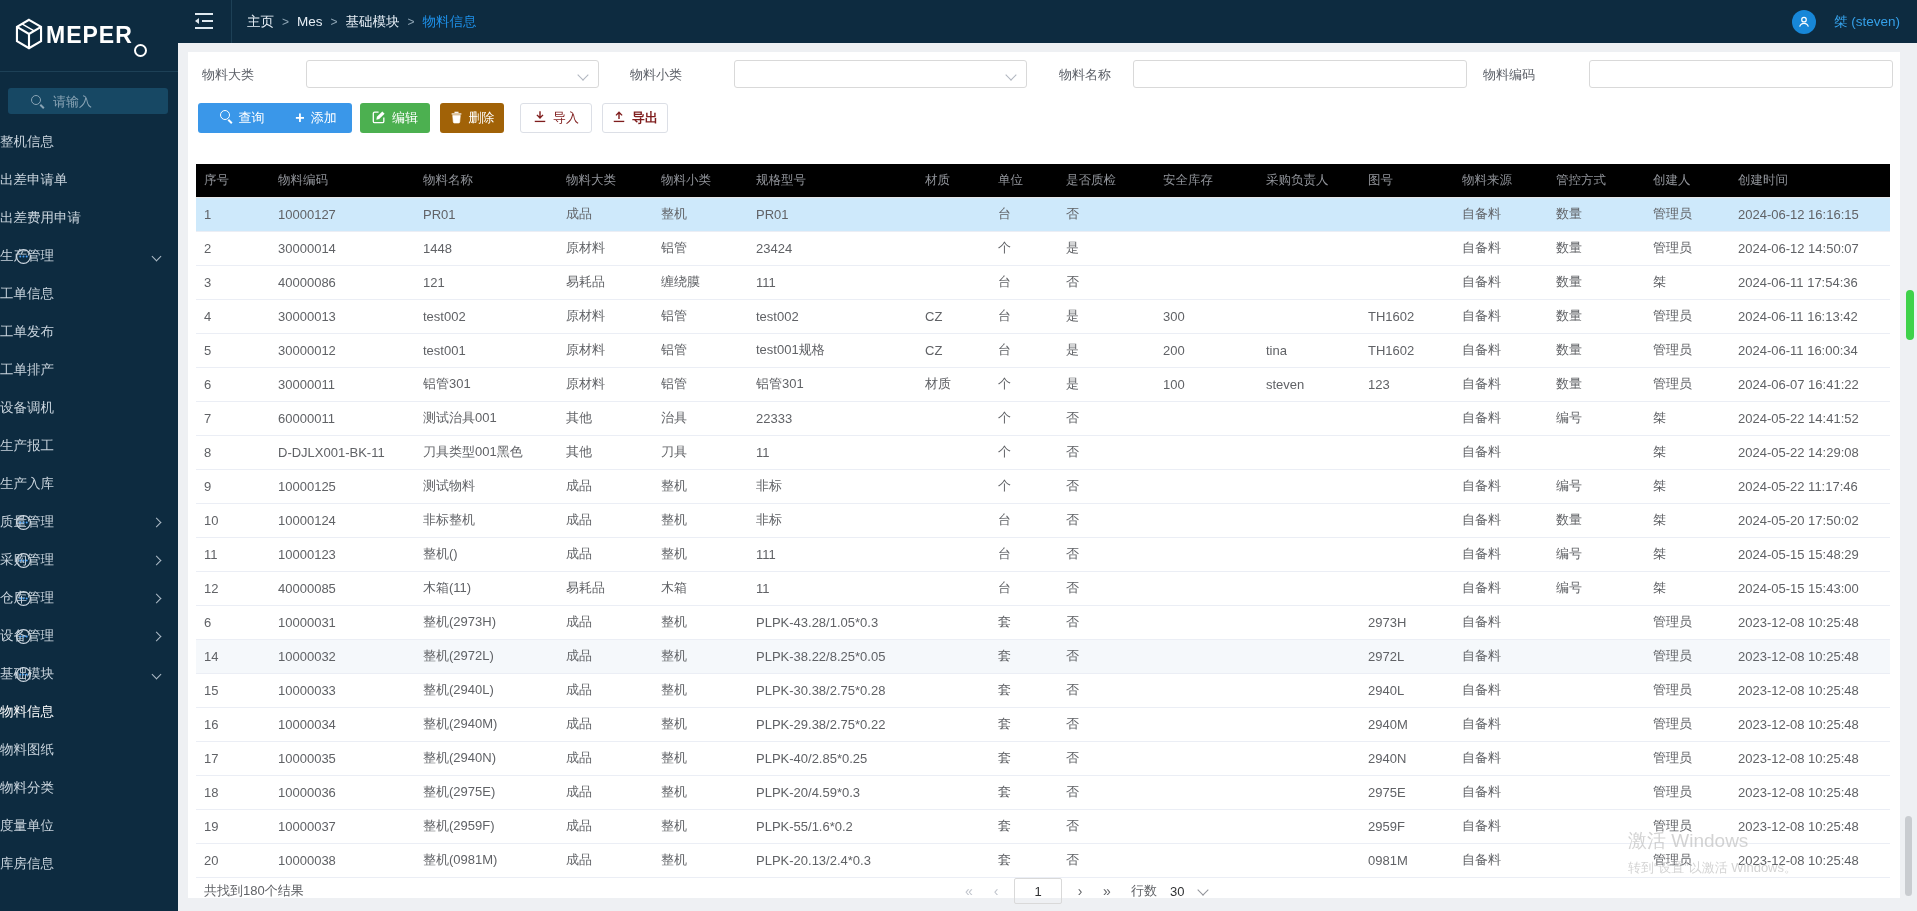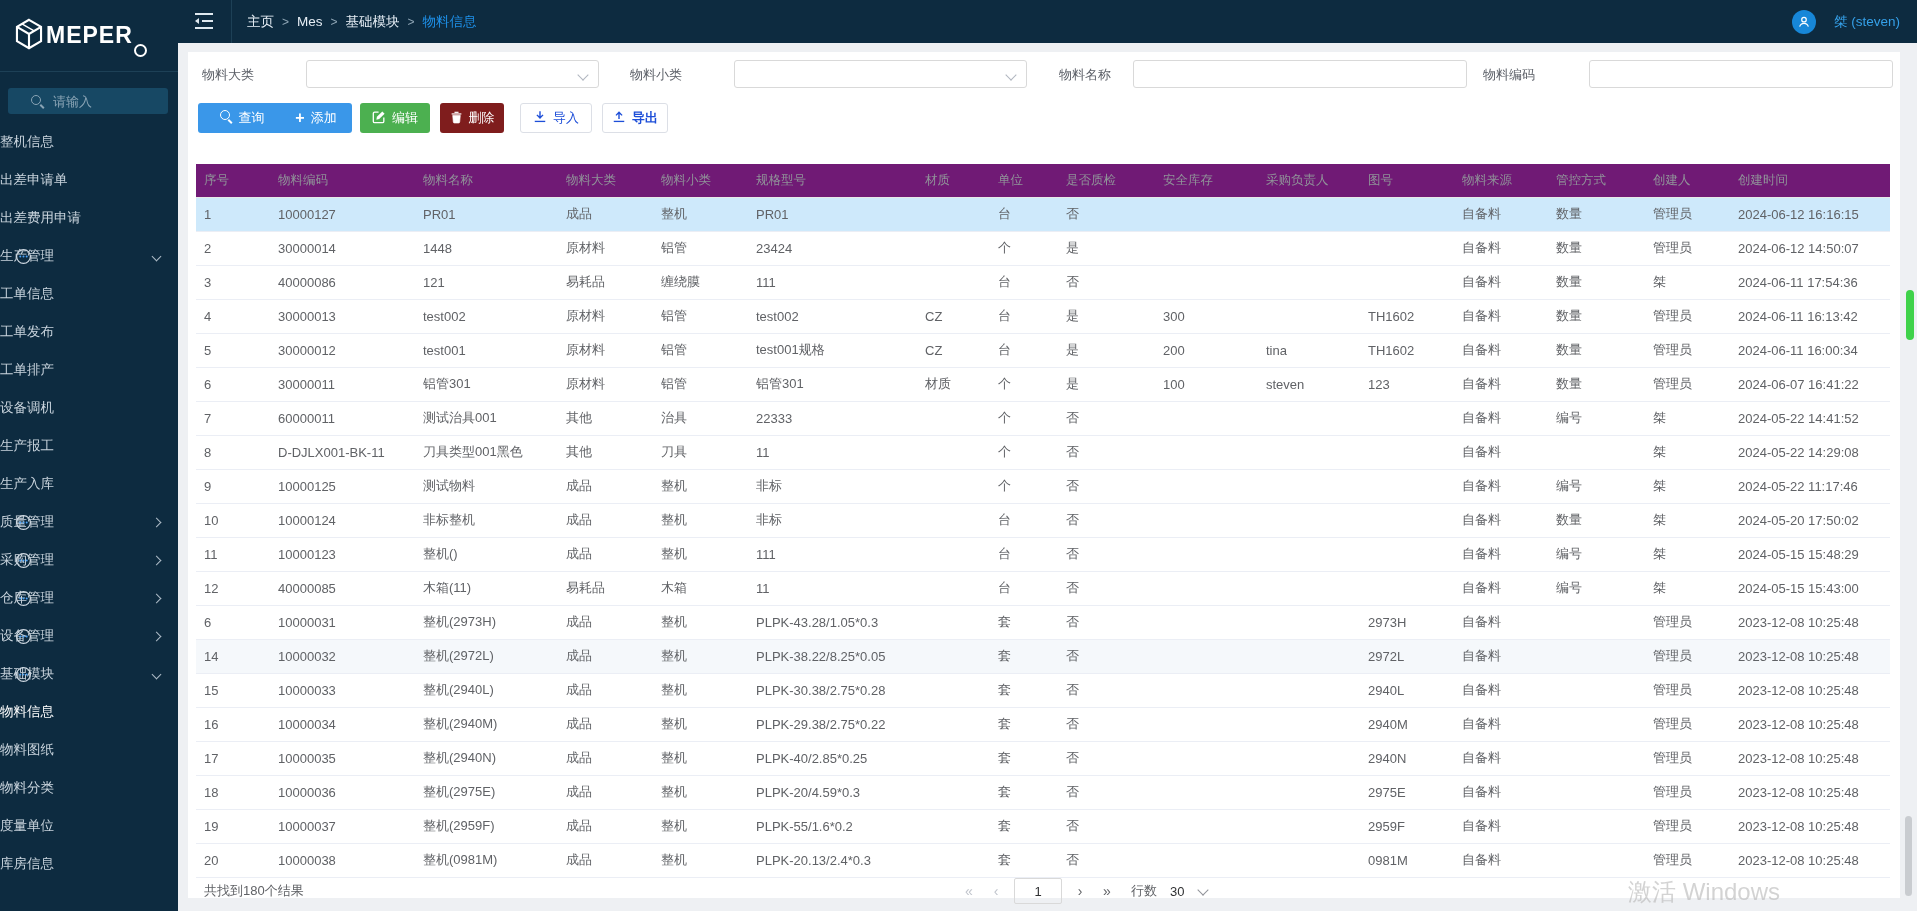--- a/index.html
+++ b/index.html
@@ -44,48 +44,48 @@
   .flabel{position:absolute;top:0;line-height:30px;font-size:13px;color:#5a5e66;}
   .fctrl{position:absolute;top:0;height:28px;border:1px solid #d9d9d9;border-radius:3px;background:#fff;box-sizing:border-box;}
   .fctrl.select .s-chev{position:absolute;right:11px;top:10px;width:7px;height:7px;border-right:1.4px solid #b0b6bf;border-bottom:1.4px solid #b0b6bf;transform:rotate(45deg);}
   .fctrl input{width:100%;height:100%;border:none;outline:none;background:transparent;box-sizing:border-box;padding:0 8px;font-size:13px;color:#333;}
 
   
   .toolbar{position:absolute;left:0;top:51px;width:100%;height:30px;}
   .tbtn{position:absolute;top:0;height:30px;border:none;border-radius:3px;font-size:13px;display:flex;align-items:center;justify-content:center;gap:6px;cursor:pointer;box-sizing:border-box;font-family:inherit;}
   .tbtn.blue{background:#3a97e9;color:#fff;}
   .tbtn.green{background:#4cb050;color:#fff;}
-  .tbtn.red{background:#7f1d1d;color:#fff;}
-  .tbtn.plain{background:#fff;color:#1d4ed8;border:1px solid #dcdfe6;}
+  .tbtn.red{background:#a16207;color:#fff;}
+  .tbtn.plain{background:#fff;color:#7f1d1d;border:1px solid #dcdfe6;}
   .mag{position:relative;display:inline-block;width:13px;height:13px;}
   .mag::before{content:"";position:absolute;left:0;top:0;width:8px;height:8px;border:1.6px solid currentColor;border-radius:50%;}
   .mag::after{content:"";position:absolute;left:9.5px;top:9px;width:5px;height:1.8px;background:currentColor;transform:rotate(45deg);transform-origin:0 0;}
   .plus-glyph{font-size:16px;font-weight:bold;line-height:13px;}
 
   
   .grid{position:absolute;left:8px;top:112px;width:1694px;border-collapse:collapse;table-layout:fixed;}
-  .grid th{height:33px;text-align:left;font-weight:normal;font-size:12.5px;color:#909399;background:#701a75;border-bottom:1px solid #e8e8e8;padding:0 8px;box-sizing:border-box;white-space:nowrap;overflow:hidden;}
+  .grid th{height:33px;text-align:left;font-weight:normal;font-size:12.5px;color:#909399;background:#000000;border-bottom:1px solid #e8e8e8;padding:0 8px;box-sizing:border-box;white-space:nowrap;overflow:hidden;}
   .grid td{height:34px;font-size:13px;color:#606266;border-bottom:1px solid #ebeef5;padding:0 8px;box-sizing:border-box;white-space:nowrap;overflow:hidden;}
   .grid tr.selected td{background:#cee9fb;}
   .grid tr.hovered td{background:#f5f8fb;}
 
   
   .tfoot{position:absolute;left:0;top:826px;width:100%;height:26px;}
   .results{position:absolute;left:16px;top:0;line-height:26px;font-size:13px;color:#606266;}
   .pager{position:absolute;left:772px;top:0;height:26px;display:flex;align-items:center;gap:9px;font-size:13px;color:#606266;}
   .pg-arrow{width:18px;text-align:center;cursor:pointer;font-size:14px;}
   .pg-arrow.disabled{color:#c0c4cc;}
   .pg-box{width:46px;height:24px;border:1px solid #d9d9d9;border-radius:2px;display:flex;align-items:center;justify-content:center;color:#303133;cursor:pointer;}
   .pg-rows-label{margin-left:6px;}
   .pg-rows-value{color:#303133;margin-left:4px;cursor:pointer;}
   .pg-chev{width:7px;height:7px;border-right:1.4px solid #909399;border-bottom:1.4px solid #909399;transform:rotate(45deg);margin:-3px 0 0 6px;cursor:pointer;}
 
   
   .watermark{position:absolute;left:1628px;top:828px;z-index:50;color:#b9b9b9;opacity:.62;pointer-events:none;}
-  .wm1{font-size:24px;margin-top:48px;}
+  .wm1{font-size:19px;}
   .wm2{font-size:13px;margin-top:5px;}
 
   
   .scroll-green{position:absolute;right:3px;top:290px;width:8px;height:50px;background:#3fd24a;border-radius:4px;z-index:60;}
   .scroll-gray{position:absolute;right:5px;top:816px;width:7px;height:80px;background:#c9ccd0;border-radius:4px;z-index:60;}
 </style>
 </head>
 <body>
 
 <div id="app">

